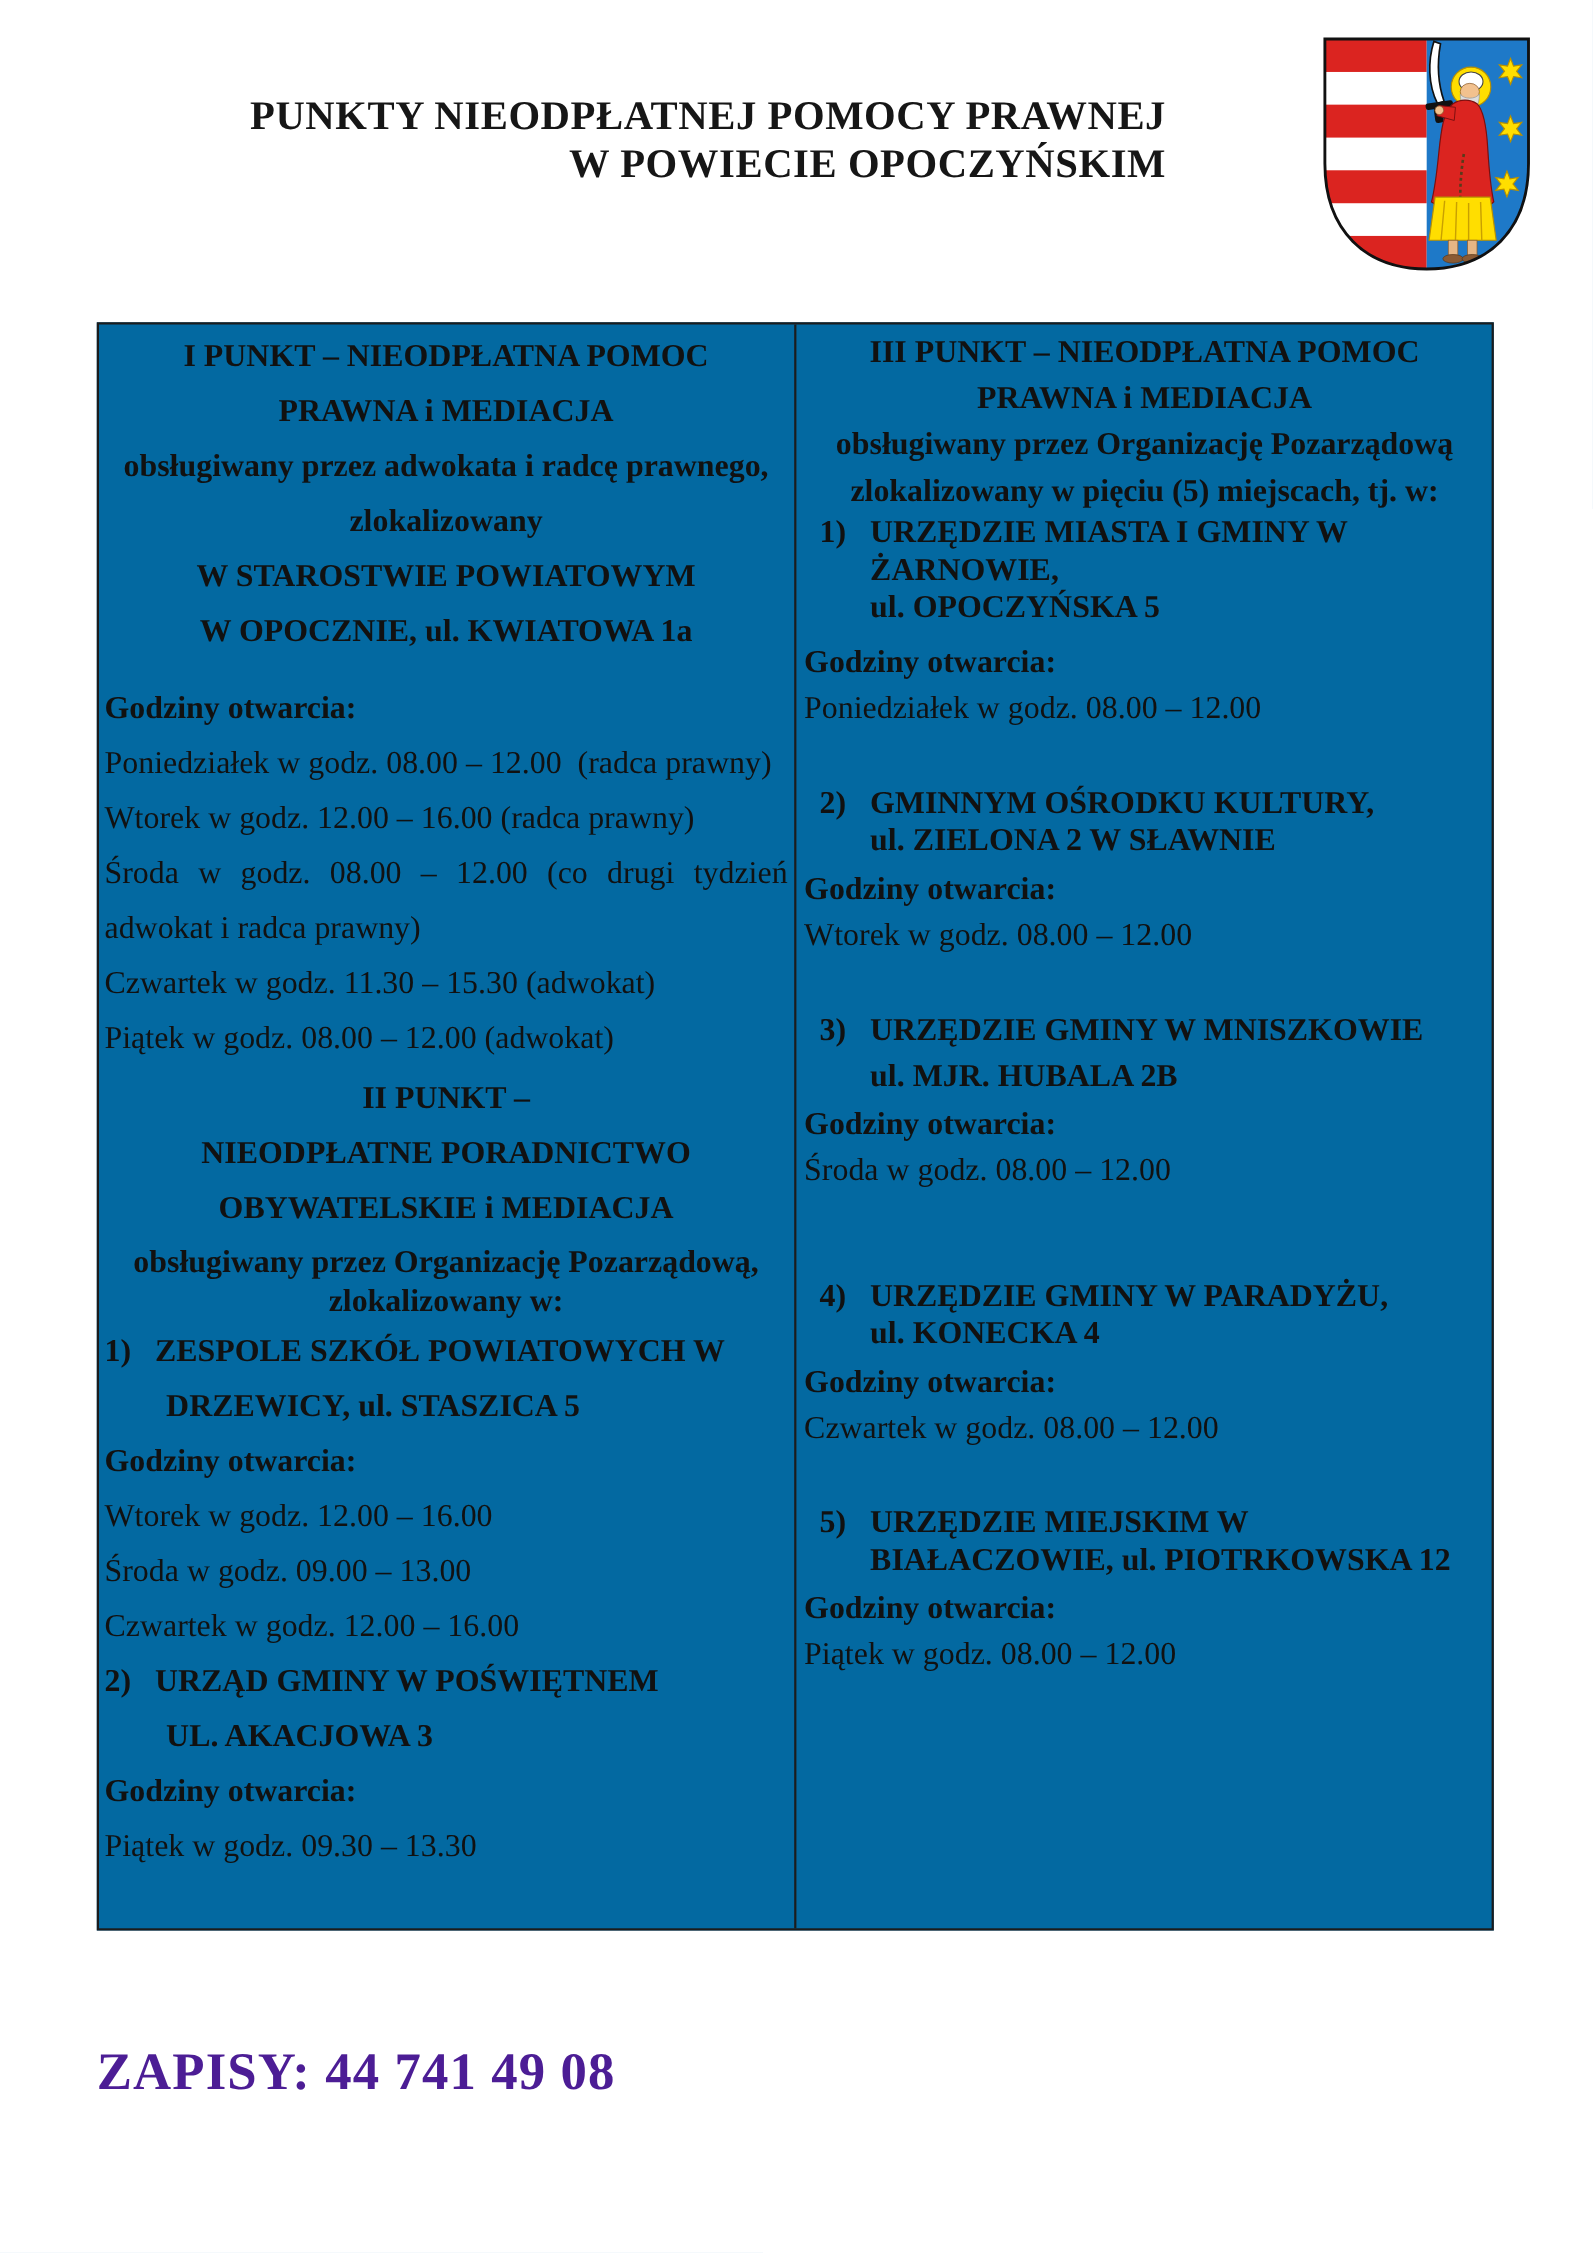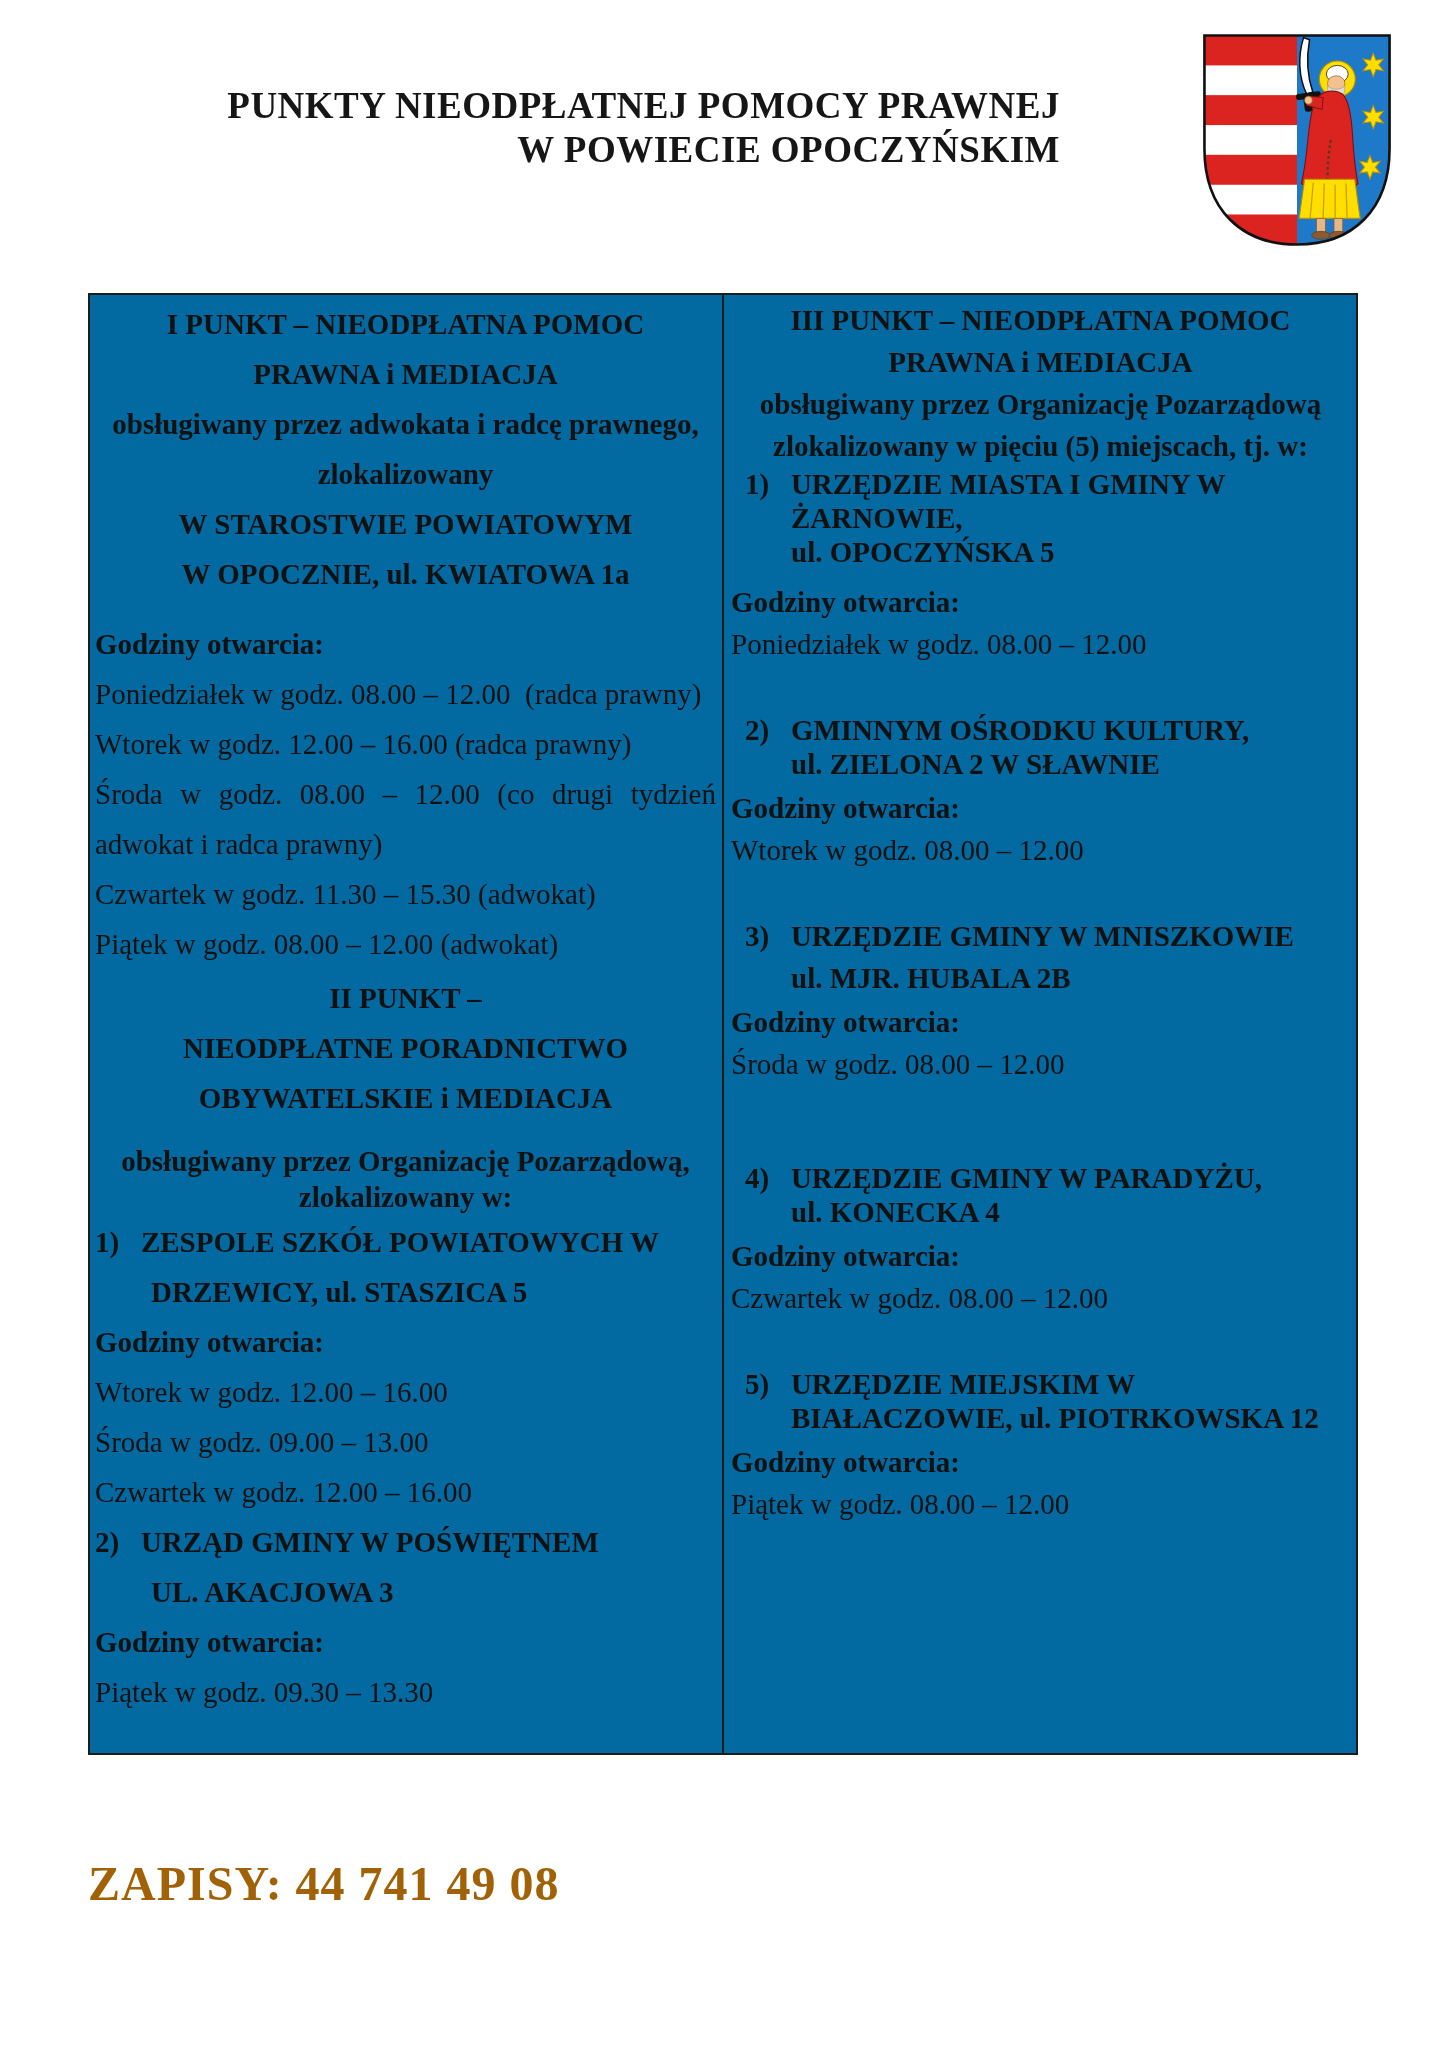--- a/index.html
+++ b/index.html
@@ -35,21 +35,21 @@
   .s-r{font-weight:normal;}
   .s-j{font-weight:normal;text-align:justify;text-align-last:justify;white-space:normal;}
   .s-i{font-weight:bold;}
   .s-ic{font-weight:bold;}
   .col-left .s-ic{padding-left:56px;}
   .col-right .s-i{padding-left:14px;line-height:34px;}
   .col-right .s-ic{padding-left:60px;line-height:34px;}
 
   .footer-phone{
     position:absolute;left:88px;top:1856px;
-    font-weight:bold;font-size:48px;letter-spacing:1px;color:#a16207;white-space:nowrap;
+    font-weight:bold;font-size:48px;letter-spacing:1px;color:#4c1d95;white-space:nowrap;
   }
 </style>
 </head>
 <body>
 
 <div class="header">
   <div class="title">
     <div>PUNKTY NIEODPŁATNEJ POMOCY PRAWNEJ</div>
     <div>W POWIECIE OPOCZYŃSKIM</div>
   </div>
@@ -120,21 +120,21 @@
       <div class="ln s-b" style="margin-top: 20px;">Godziny otwarcia:</div>
       <div class="ln s-r">Poniedziałek w godz. 08.00 – 12.00 &nbsp;(radca prawny)</div>
       <div class="ln s-r">Wtorek w godz. 12.00 – 16.00 (radca prawny)</div>
       <div class="ln s-j">Środa w godz. 08.00 – 12.00 (co drugi tydzień</div>
       <div class="ln s-r">adwokat i radca prawny)</div>
       <div class="ln s-r">Czwartek w godz. 11.30 – 15.30 (adwokat)</div>
       <div class="ln s-r">Piątek w godz. 08.00 – 12.00 (adwokat)</div>
       <div class="ln s-cb" style="margin-top: 4px;">II PUNKT –</div>
       <div class="ln s-cb">NIEODPŁATNE PORADNICTWO</div>
       <div class="ln s-cb">OBYWATELSKIE i MEDIACJA</div>
-      <div class="ln s-cbt" style="margin-top: 20px;">obsługiwany przez Organizację Pozarządową,</div>
+      <div class="ln s-cbt" style="margin-top: 6px;">obsługiwany przez Organizację Pozarządową,</div>
       <div class="ln s-cbt">zlokalizowany w:</div>
       <div class="ln s-i" style="margin-top: 2px;">1)&nbsp;&nbsp;&nbsp;ZESPOLE SZKÓŁ POWIATOWYCH W</div>
       <div class="ln s-ic">DRZEWICY, ul. STASZICA 5</div>
       <div class="ln s-b">Godziny otwarcia:</div>
       <div class="ln s-r">Wtorek w godz. 12.00 – 16.00</div>
       <div class="ln s-r">Środa w godz. 09.00 – 13.00</div>
       <div class="ln s-r">Czwartek w godz. 12.00 – 16.00</div>
       <div class="ln s-i">2)&nbsp;&nbsp;&nbsp;URZĄD GMINY W POŚWIĘTNEM</div>
       <div class="ln s-ic">UL. AKACJOWA 3</div>
       <div class="ln s-b">Godziny otwarcia:</div>

